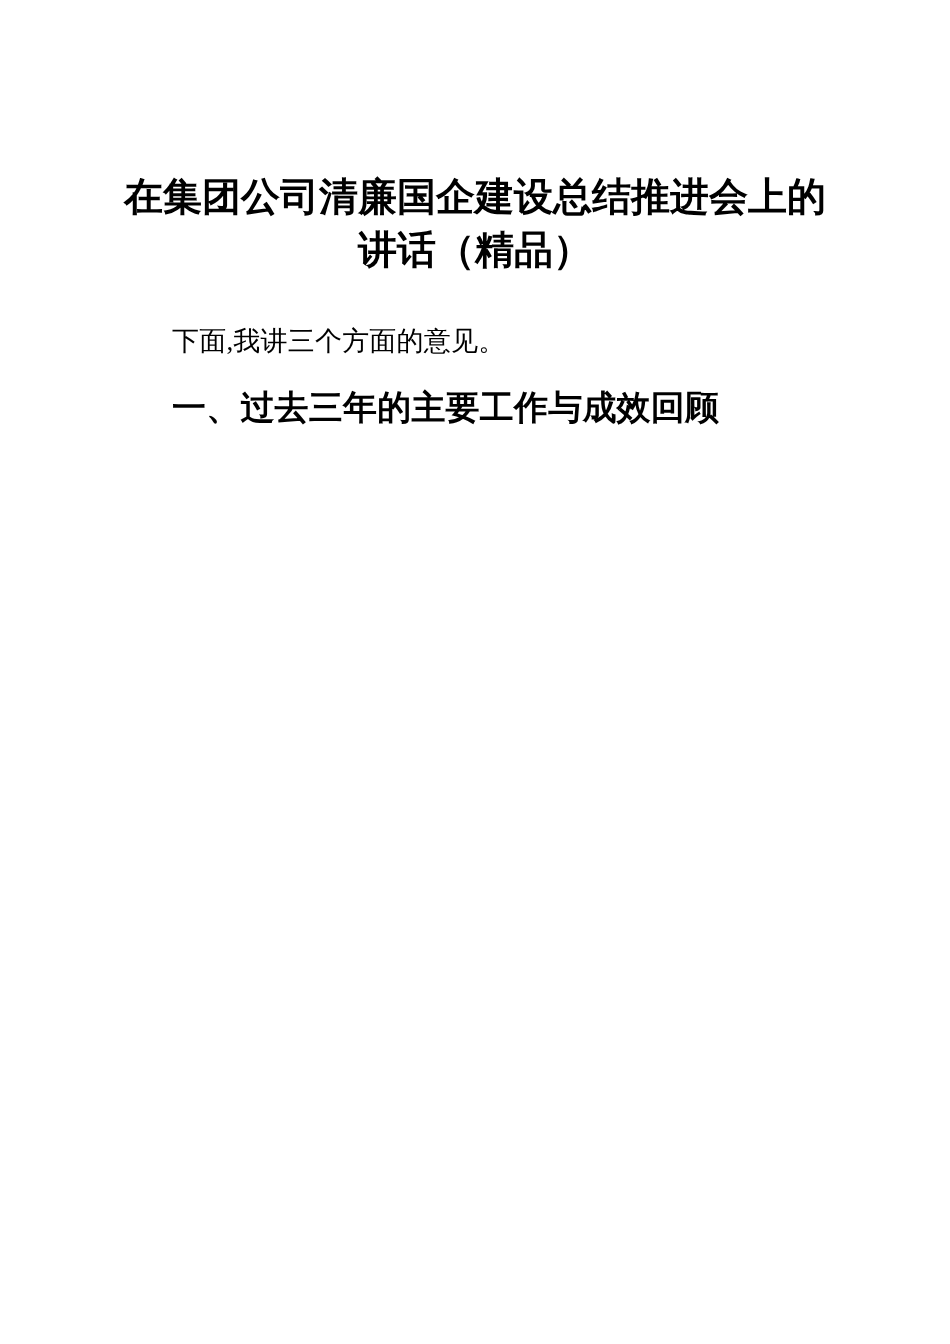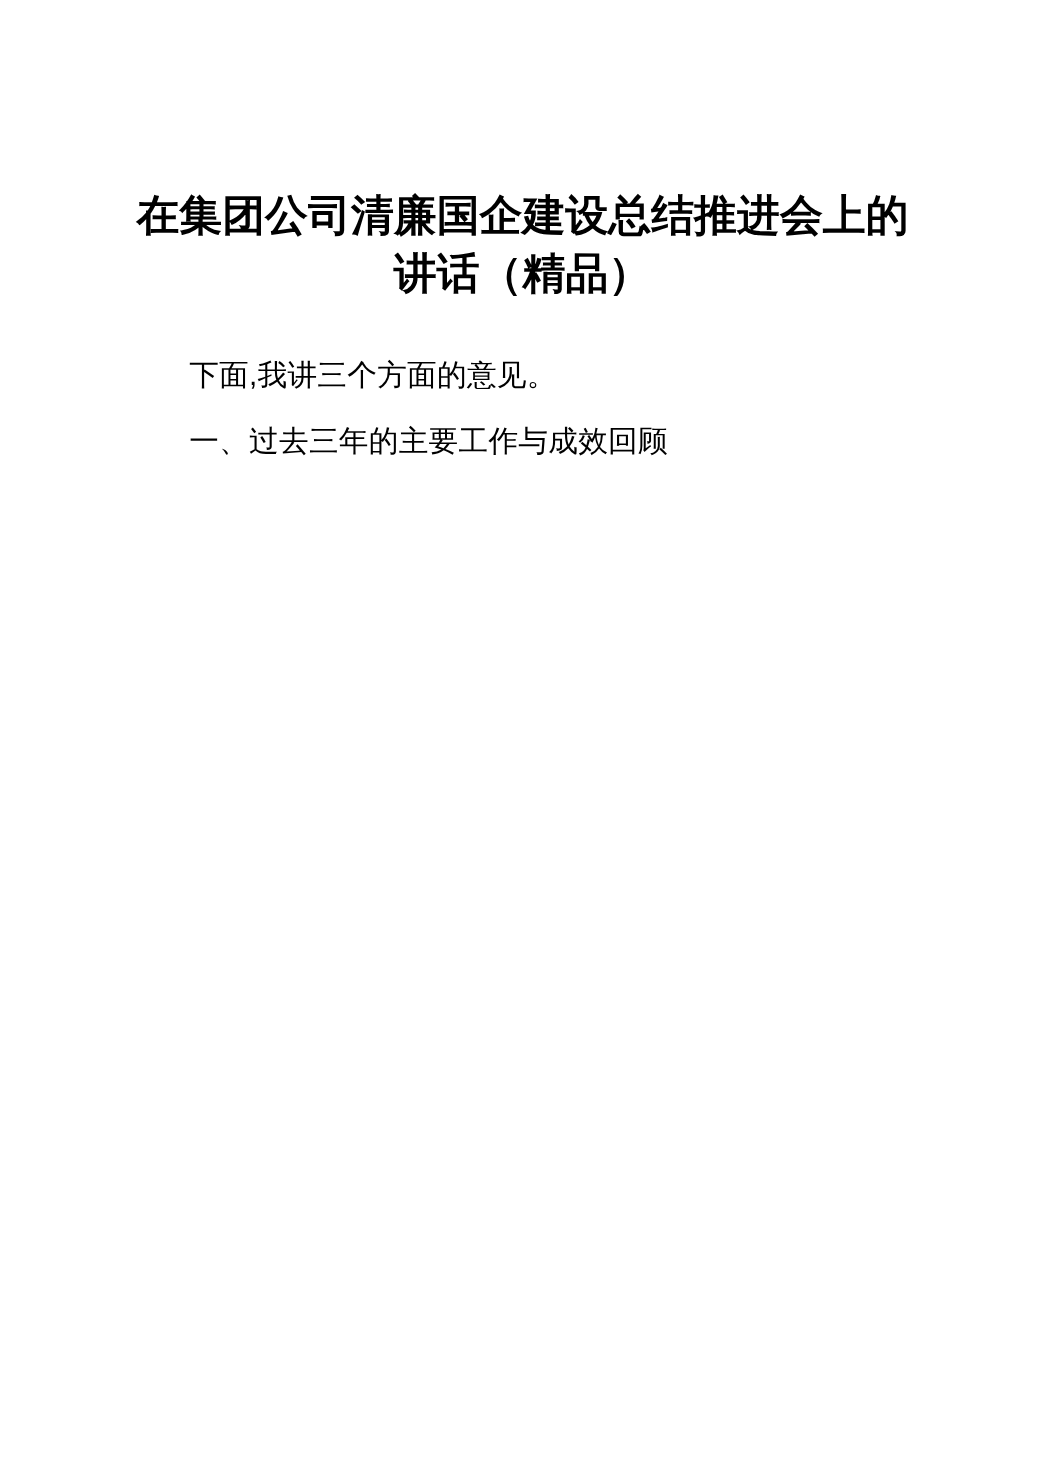--- a/index.html
+++ b/index.html
@@ -41,29 +41,30 @@
   .body-para {
     font-size: 27px;
     line-height: 1.62;
     margin: 0 0 6px 0;
     text-indent: 54px;
     text-align: justify;
     text-justify: inter-ideograph;
     letter-spacing: 0.2px;
   }
   .section-heading {
-    font-size: 27px;
-    font-weight: normal;
+    font-size: 34px;
+    font-weight: bold;
     line-height: 1.62;
     margin: 16px 0 6px 0;
     text-indent: 54px;
     letter-spacing: 0.2px;
   }
   .tight {
     margin-bottom: 4px;
+    font-family: Liberation Serif, serif;
   }
 </style>
 </head>
 <body>
 
 <div class="page">
 
   <h1 class="doc-title">在集团公司清廉国企建设总结推进会上的讲话（精品）</h1>
 
 

